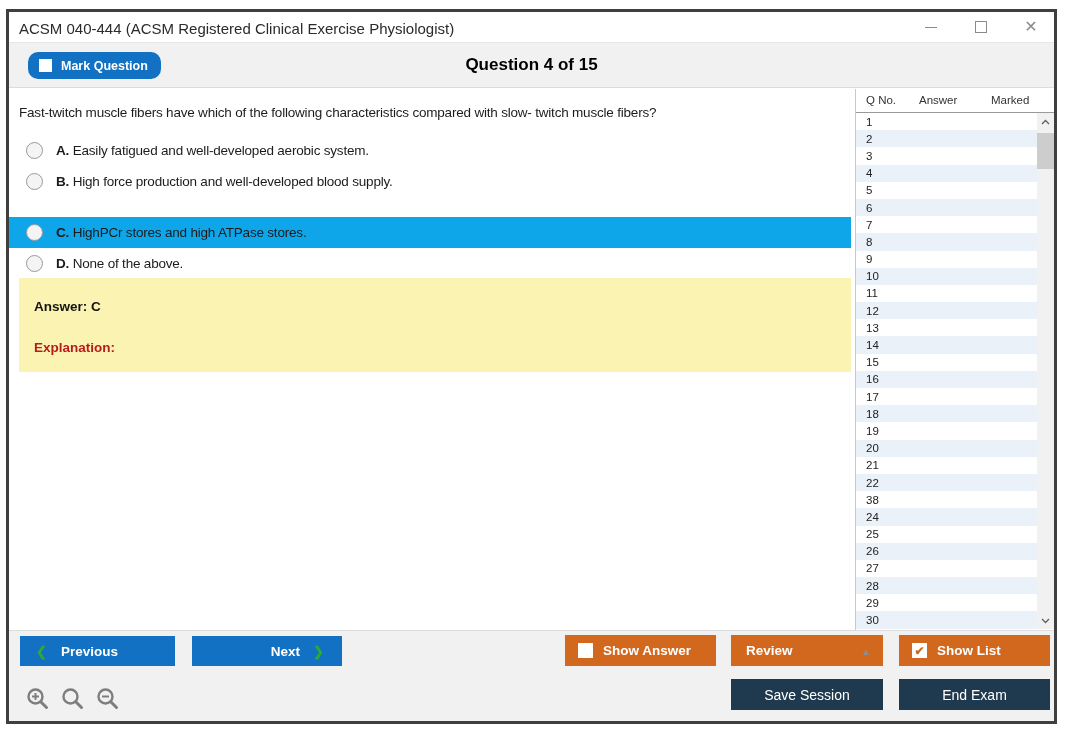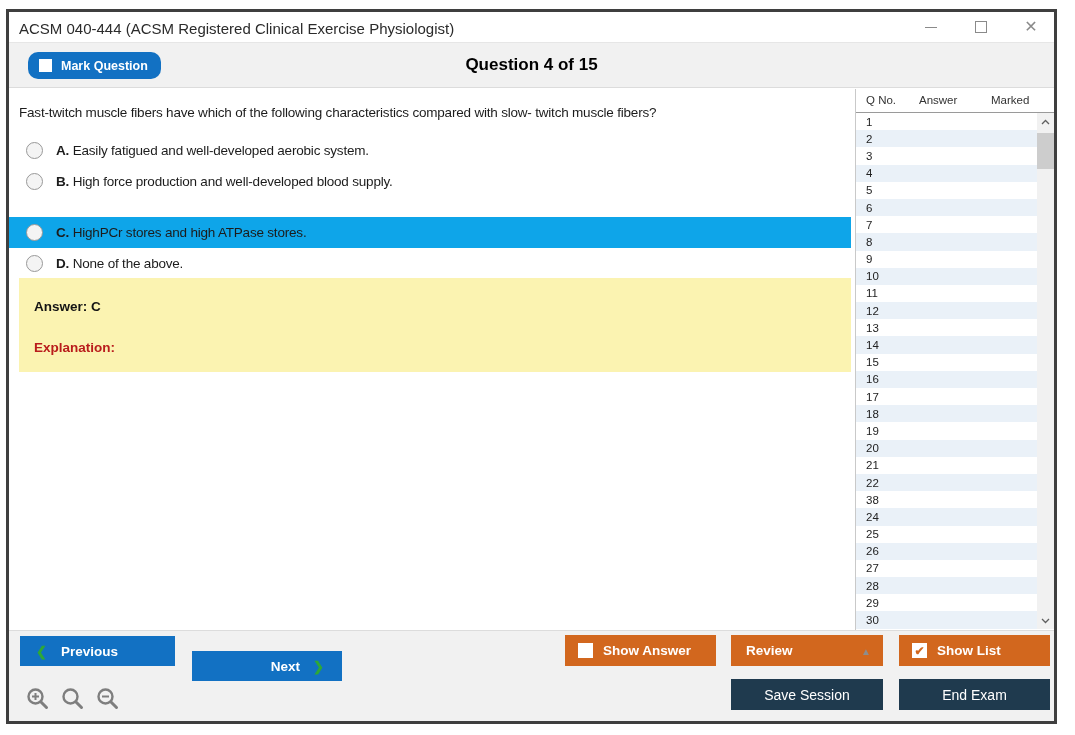--- a/index.html
+++ b/index.html
@@ -63,21 +63,21 @@
   .sb-thumb { position:absolute; left:0; top:20px; width:17px; height:36px; background:#CDCDCD; }
 
   
   .footer { position:absolute; left:0; top:618px; width:100%; height:91px; background:#F1F1F1; border-top:1px solid #DCDCDC; }
   .btn { position:absolute; display:flex; align-items:center; border:none; cursor:pointer; font-family:inherit; }
   .btn-blue { background:#1271C3; color:#fff; font-weight:700; font-size:13.5px; }
   .btn-orange { background:#D2671E; color:#fff; font-weight:600; font-size:13.5px; }
   .btn-navy { background:#1F3A4E; color:#fff; font-weight:400; font-size:14px; justify-content:center; }
   .chev { color:#2EA836; font-size:13px; font-weight:700; }
   .btn-prev { left:11px; top:5px; width:155px; height:30px; padding-left:16px; gap:14px; }
-  .btn-next { left:183px; top:5px; width:150px; height:30px; justify-content:flex-end; padding-right:18px; gap:13px;margin-top:15px; }
+  .btn-next { left:183px; top:5px; width:150px; height:30px; justify-content:flex-end; padding-right:18px; gap:13px; }
   .btn-show-answer { left:556px; top:4px; width:151px; height:31px; padding-left:13px; gap:10px; }
   .btn-review { left:722px; top:4px; width:152px; height:31px; padding-left:15px; }
   .btn-show-list { left:890px; top:4px; width:151px; height:31px; padding-left:13px; gap:10px; }
   .btn-save { left:722px; top:48px; width:152px; height:31px; }
   .btn-end { left:890px; top:48px; width:151px; height:31px; }
   .btn .cb { width:15px; height:15px; background:#fff; flex:0 0 auto; display:flex; align-items:center; justify-content:center;
              color:#D2671E; font-size:12px; font-weight:700; line-height:1; }
   .review-arrow { position:absolute; right:12px; top:50%; transform:translateY(-50%); color:#8d8d8d; font-size:10px; }
   .zoom-icons { position:absolute; left:16px; top:55px; display:flex; gap:9px; }
   .zoom-icons svg { display:block; }

